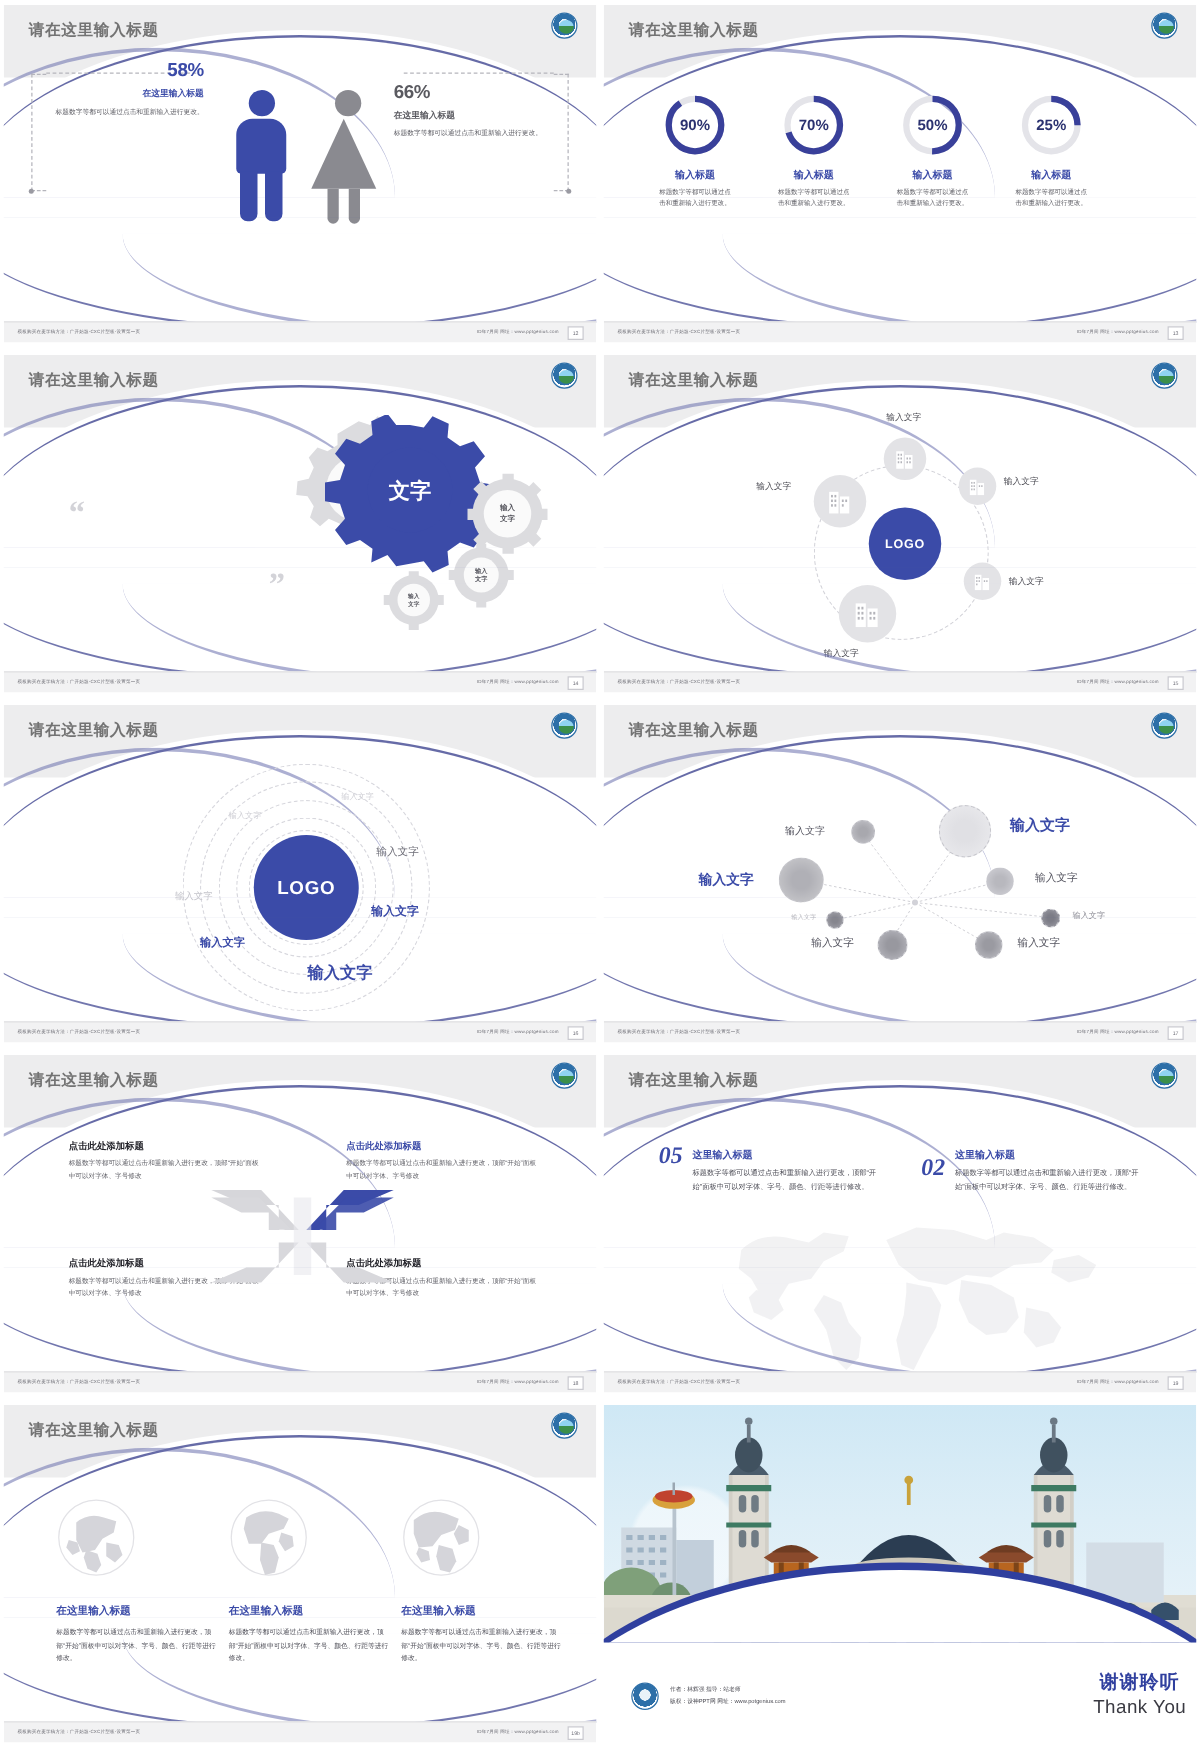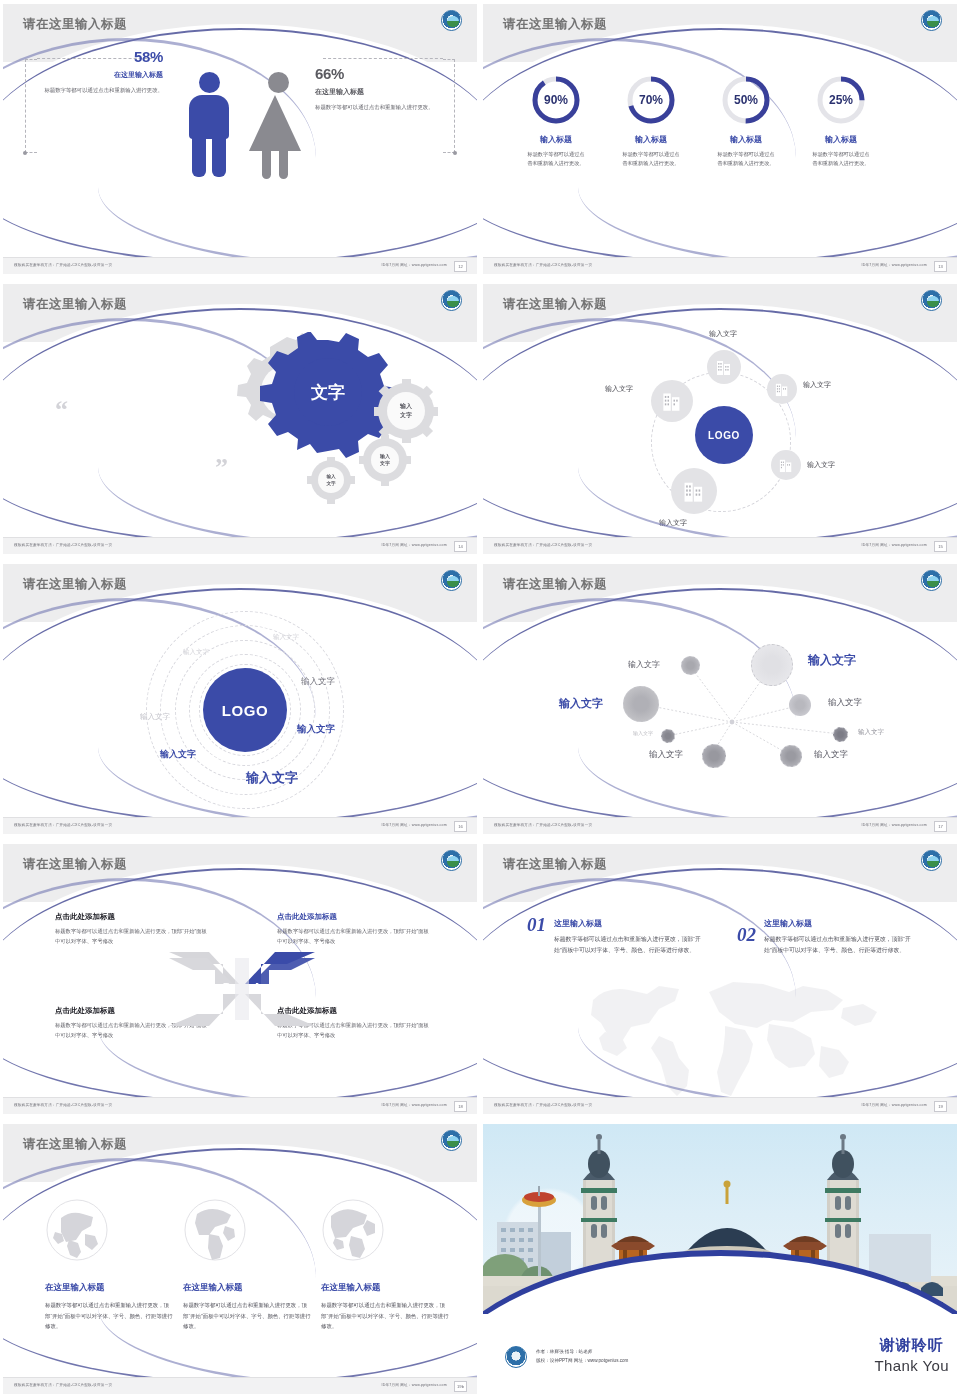--- a/index.html
+++ b/index.html
@@ -645,21 +645,21 @@
           <path d="M162 64 l20 4 8 14 -4 18 -10 18 -8 16 -10-4 -4-20 6-20 2-18 z"></path>
           <path d="M206 62 l24 4 18 10 4 16 -10 12 -16 2 -14-10 -8-18 z"></path>
           <path d="M258 84 l18 4 10 12 -6 12 -14 4 -10-12 z"></path>
           <path d="M280 46 l20-4 14 8 -6 10 -16 4 -14-8 z"></path>
           <path d="M42 70 l16 4 6 12 -10 8 -14-6 -4-12 z"></path>
         </g>
       </svg>
 
       <div style="position:absolute;left:44px;top:70px;width:180px;">
         <div style="display:flex;align-items:flex-start;gap:8px;">
-          <div class="numbig">01</div>
+          <div class="numbig">05</div>
           <div style="padding-top:4px;">
             <div style="font-size:8px;font-weight:700;color:#3b4ba8;">这里输入标题</div>
             <div style="font-size:5.8px;line-height:1.95;color:#4f4f58;margin-top:5px;width:148px;">标题数字等都可以通过点击和重新输入进行更改，顶部“开始”面板中可以对字体、字号、颜色、行距等进行修改。</div>
           </div>
         </div>
       </div>
 
       <div style="position:absolute;left:254px;top:70px;width:180px;">
         <div style="display:flex;align-items:center;gap:8px;">
           <div class="numbig">02</div>

